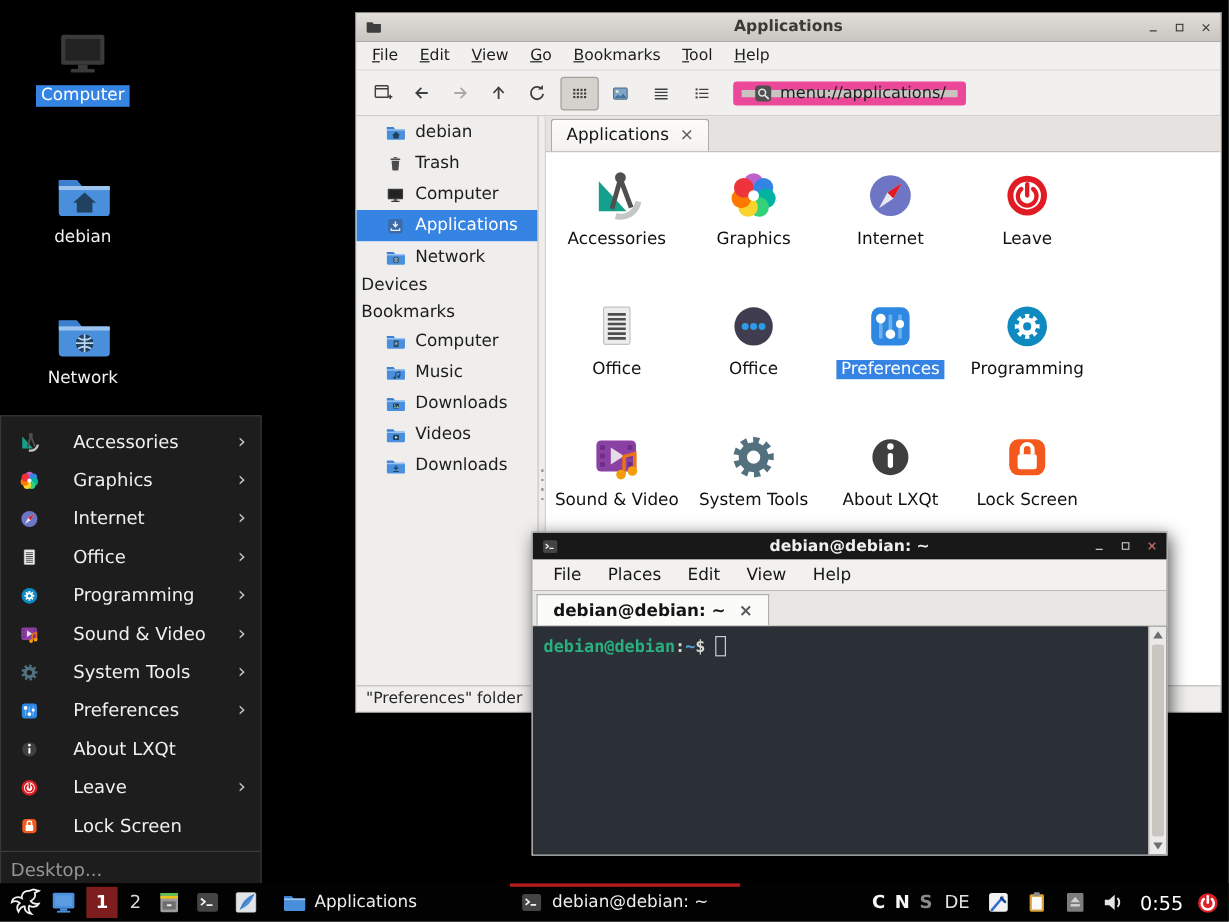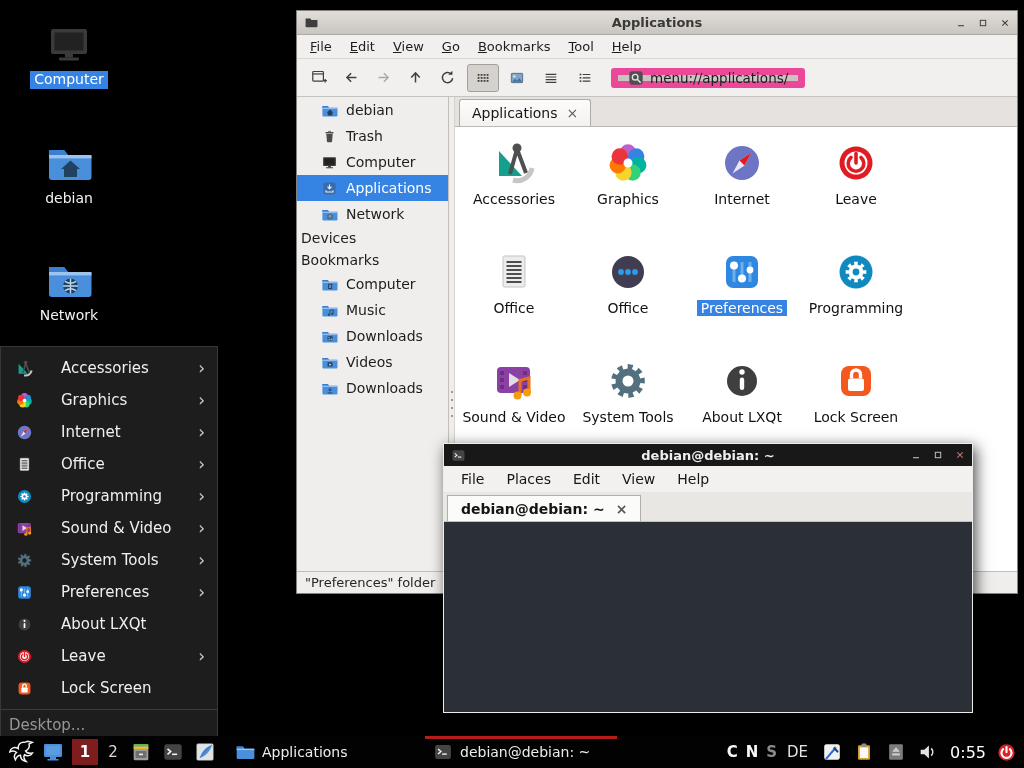--- a/index.html
+++ b/index.html
@@ -744,20 +744,28 @@
         <span class="mitem">Edit</span>
         <span class="mitem">View</span>
         <span class="mitem">Help</span>
       </div>
     <div class="term-tabbar">
       <div class="term-tab">
         <span>debian@debian: ~</span>
         <span class="tab-close" id="term-tab-close">×</span>
       </div>
     </div>
+    <div class="term-body">
+      <span class="p-user">debian@debian</span><span class="p-sep">:</span><span class="p-path">~</span><span class="p-sym">$</span><span class="cursor"></span>
+      <div class="term-scroll">
+        <span class="sb-up"></span>
+        <span class="sb-thumb"></span>
+        <span class="sb-down"></span>
+      </div>
+    </div>
   </div>
 
   <div id="panel">
       <span class="p-ic" id="p-menu">
         <svg viewBox="0 0 48 48" xmlns="http://www.w3.org/2000/svg">
           <path d="M31 6c-7-1-12 4-11 11-6-4-14-1-15 6 5-3 9-2 12 1-4 3-5 8-2 13 2-5 5-8 9-8 0 6 4 10 10 11-4-4-5-8-3-12 5 3 11 2 14-3-6 1-10 0-12-4 5-2 8-7 6-12l6-3-8-2z" fill="none" stroke="#f4f4f4" stroke-width="2.6"></path>
         </svg>
       </span>
       <span class="p-ic" id="p-desktop">
         <svg viewBox="0 0 48 48" xmlns="http://www.w3.org/2000/svg">

